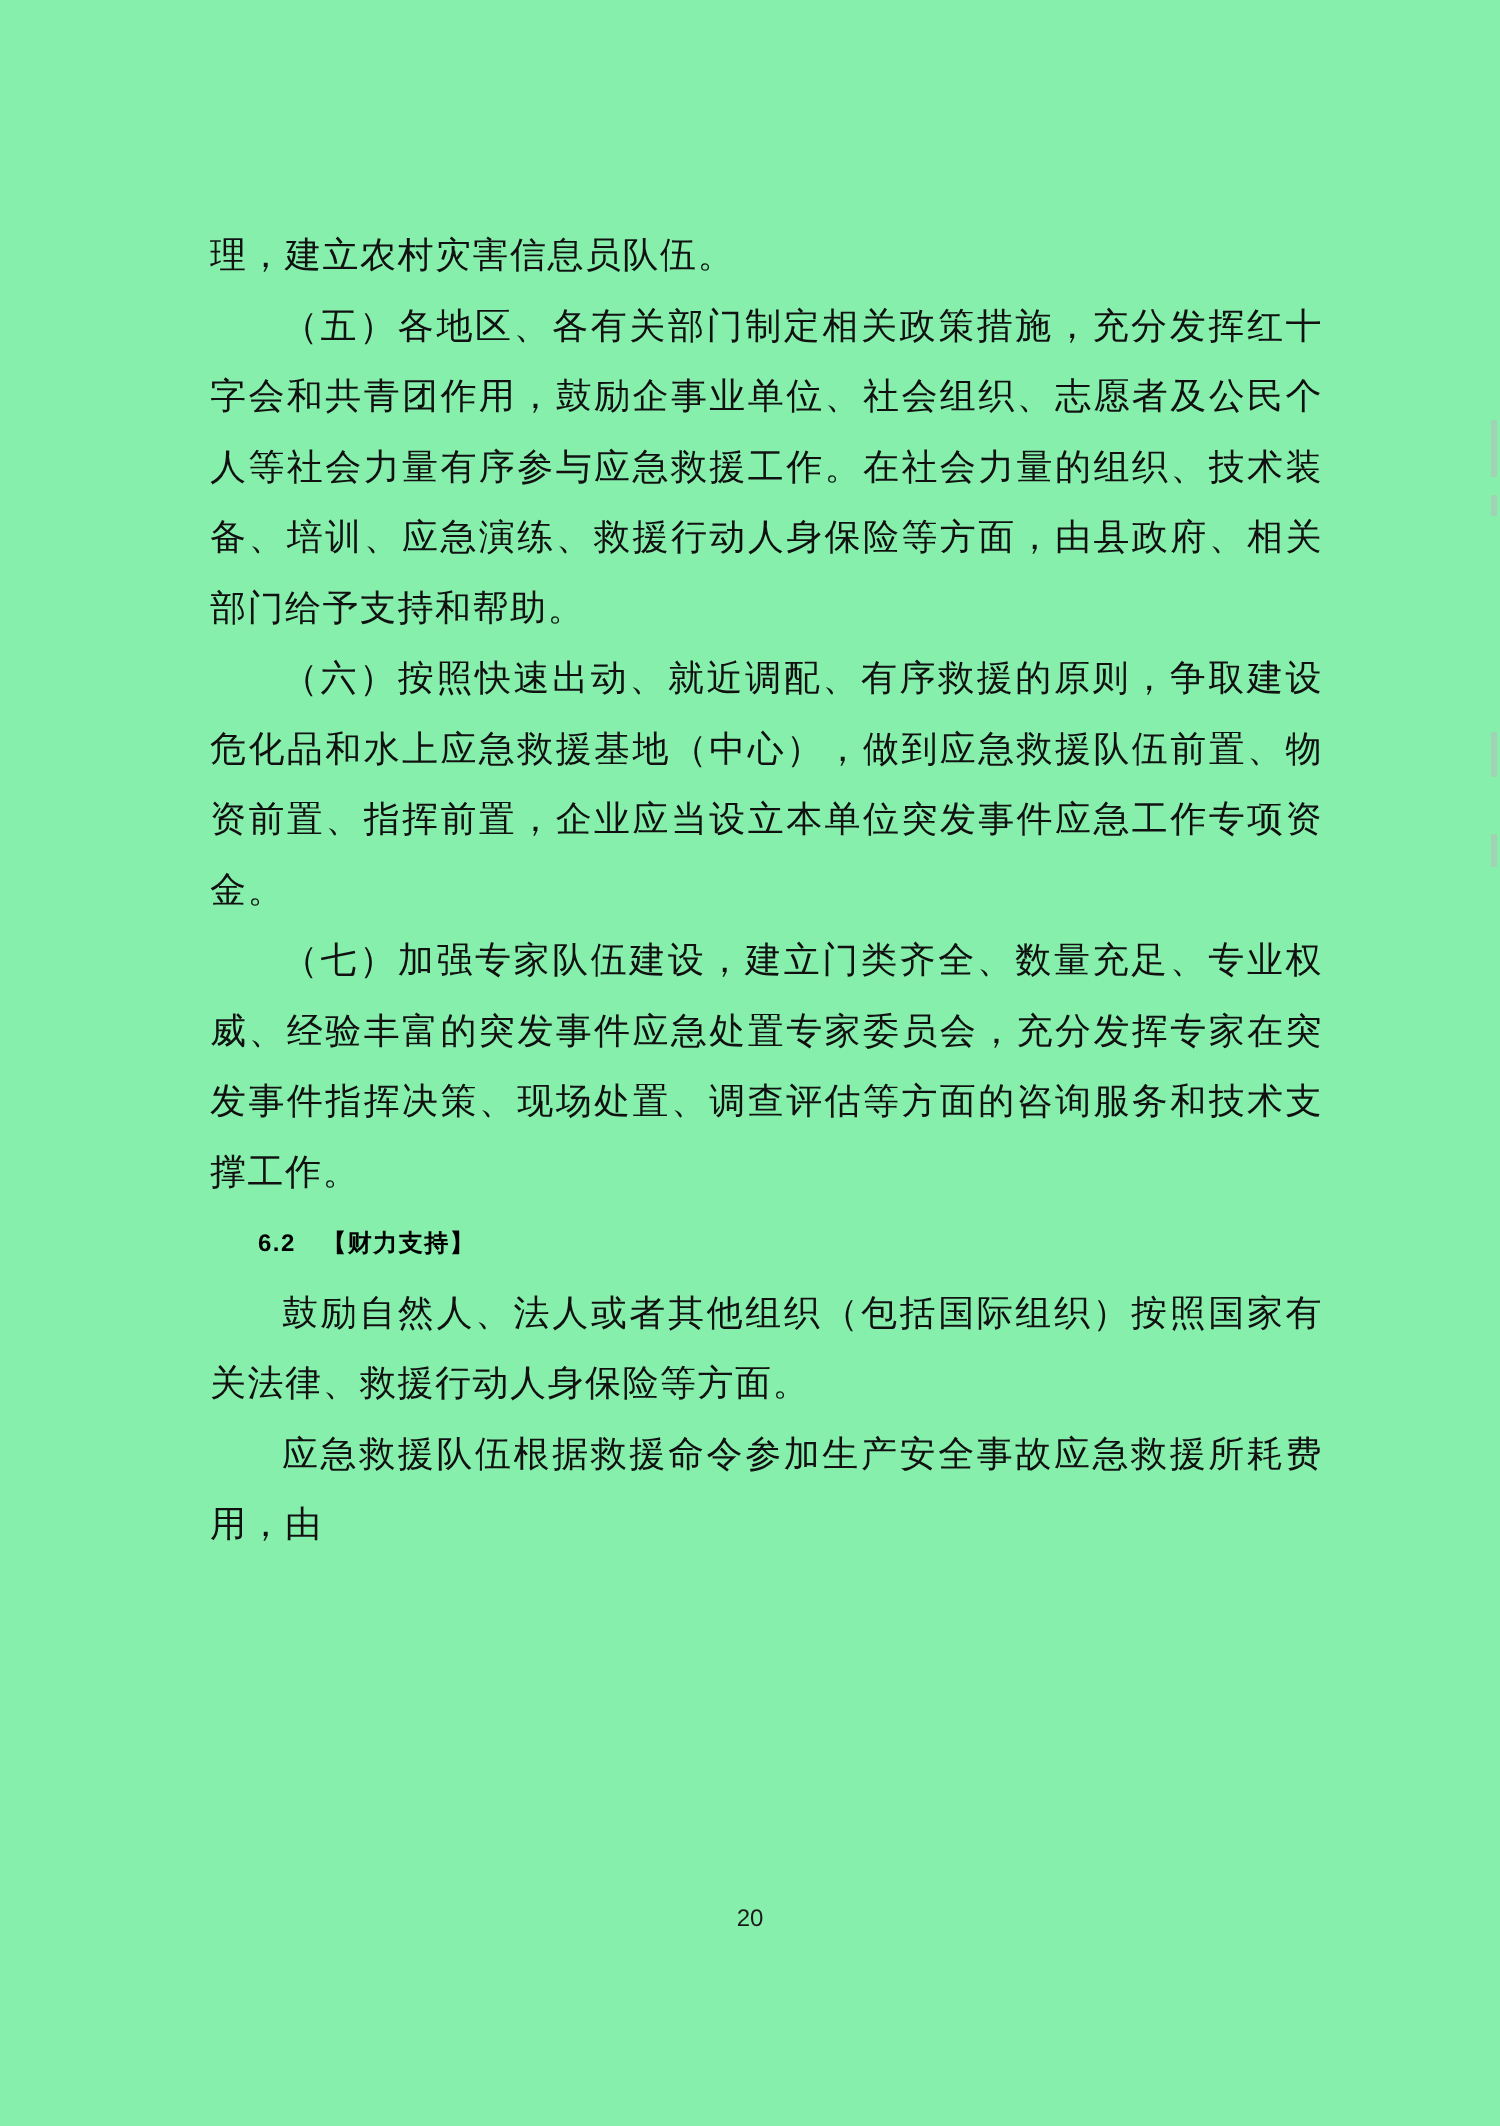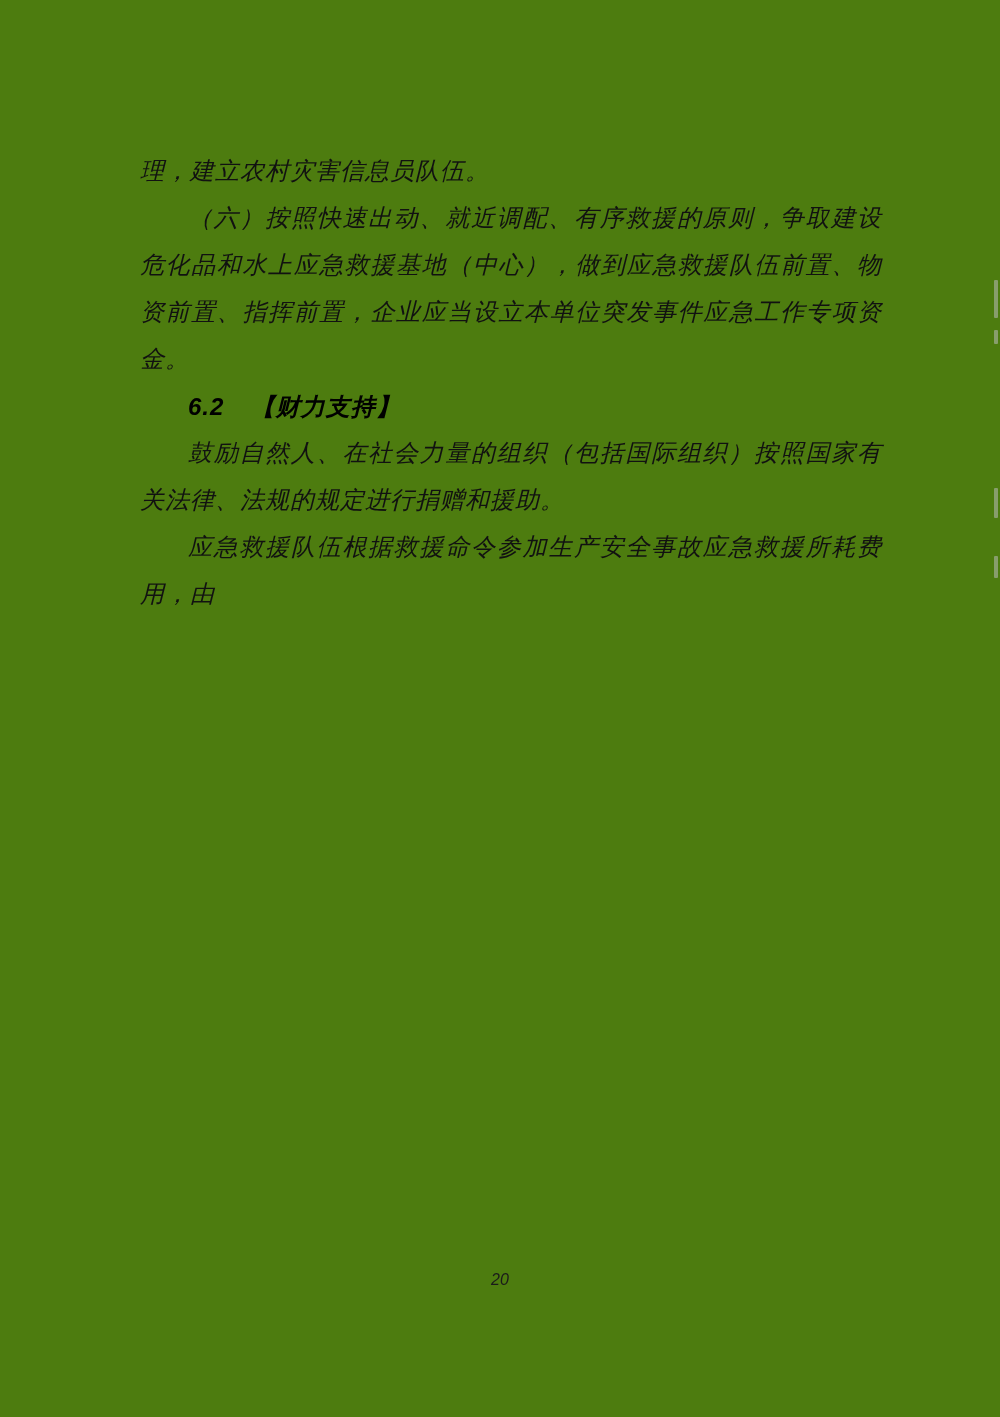--- a/index.html
+++ b/index.html
@@ -11,22 +11,21 @@
     width: 1000px;
     height: 1417px;
     position: relative;
     font-family: "Liberation Serif", "DejaVu Serif", serif;
     color: #111111;
     overflow: hidden;
   }
   .page {
     position: absolute;
     inset: 0;
-    background: #4d7c0f;
-    font-style: italic;
+    background: #86efac;
   }
   .content {
     position: absolute;
     top: 148px;
     left: 140px;
     width: 742px;
   }
   .para {
     margin: 0;
     font-size: 24px;
@@ -35,21 +34,21 @@
     text-align: justify;
     text-justify: inter-ideograph;
   }
   .para.indent {
     text-indent: 2em;
   }
   .heading {
     margin: 0;
     font-family: "Liberation Sans", "DejaVu Sans", sans-serif;
     font-weight: bold;
-    font-size: 24px;
+    font-size: 16px;
     line-height: 47px;
     letter-spacing: 1px;
     text-indent: 2em;
     color: #000000;
   }
   .heading .sec-num {
     margin-right: 1.1em;
   }
   .page-number {
     position: absolute;
@@ -75,27 +74,29 @@
   .artifact-4 { top: 556px; height: 22px; }
 </style>
 </head>
 <body>
 
 <div class="page">
 
   <div class="content">
 
     <p class="para">理，建立农村灾害信息员队伍。</p>
+    <p class="para indent">（五）各地区、各有关部门制定相关政策措施，充分发挥红十字会和共青团作用，鼓励企事业单位、社会组织、志愿者及公民个人等社会力量有序参与应急救援工作。在社会力量的组织、技术装备、培训、应急演练、救援行动人身保险等方面，由县政府、相关部门给予支持和帮助。</p>
     <p class="para indent">（六）按照快速出动、就近调配、有序救援的原则，争取建设危化品和水上应急救援基地（中心），做到应急救援队伍前置、物资前置、指挥前置，企业应当设立本单位突发事件应急工作专项资金。</p>
+    <p class="para indent">（七）加强专家队伍建设，建立门类齐全、数量充足、专业权威、经验丰富的突发事件应急处置专家委员会，充分发挥专家在突发事件指挥决策、现场处置、调查评估等方面的咨询服务和技术支撑工作。</p>
 
     <h2 class="heading">
       <span class="sec-num">6.2</span><span>【财力支持】</span>
     </h2>
 
-    <p class="para indent">鼓励自然人、在社会力量的组织（包括国际组织）按照国家有关法律、法规的规定进行捐赠和援助。</p>
+    <p class="para indent">鼓励自然人、法人或者其他组织（包括国际组织）按照国家有关法律、救援行动人身保险等方面。</p>
     <p class="para indent">应急救援队伍根据救援命令参加生产安全事故应急救援所耗费用，由</p>
 
   </div>
 
   <div class="page-number">20</div>
 
   <div class="scan-artifact artifact-1"></div>
   <div class="scan-artifact artifact-2"></div>
   <div class="scan-artifact artifact-3"></div>
   <div class="scan-artifact artifact-4"></div>

